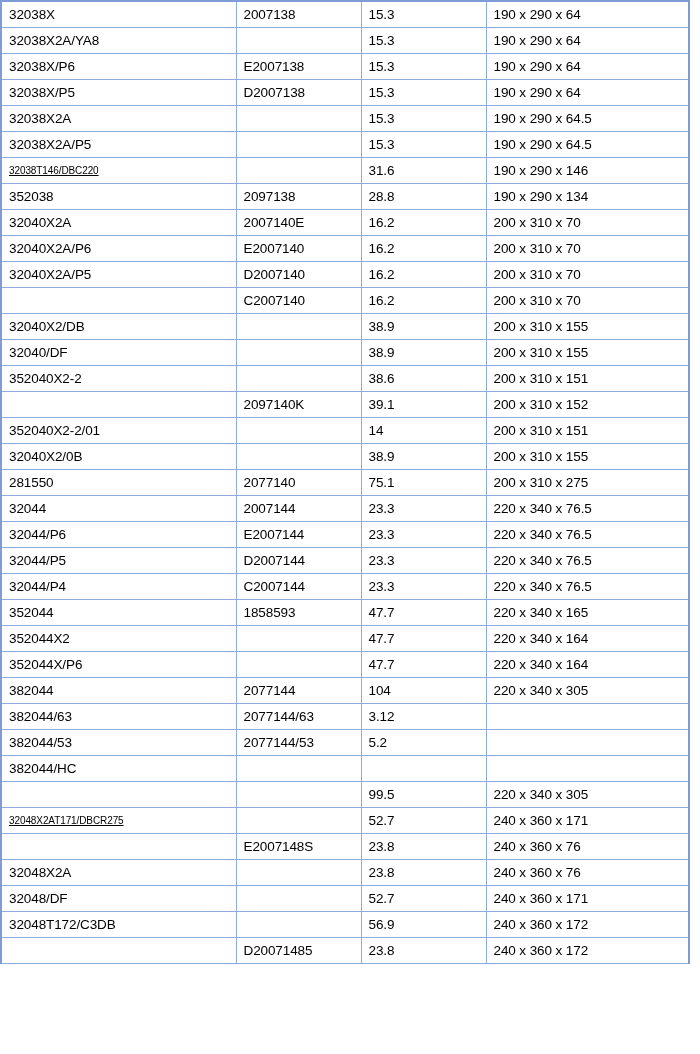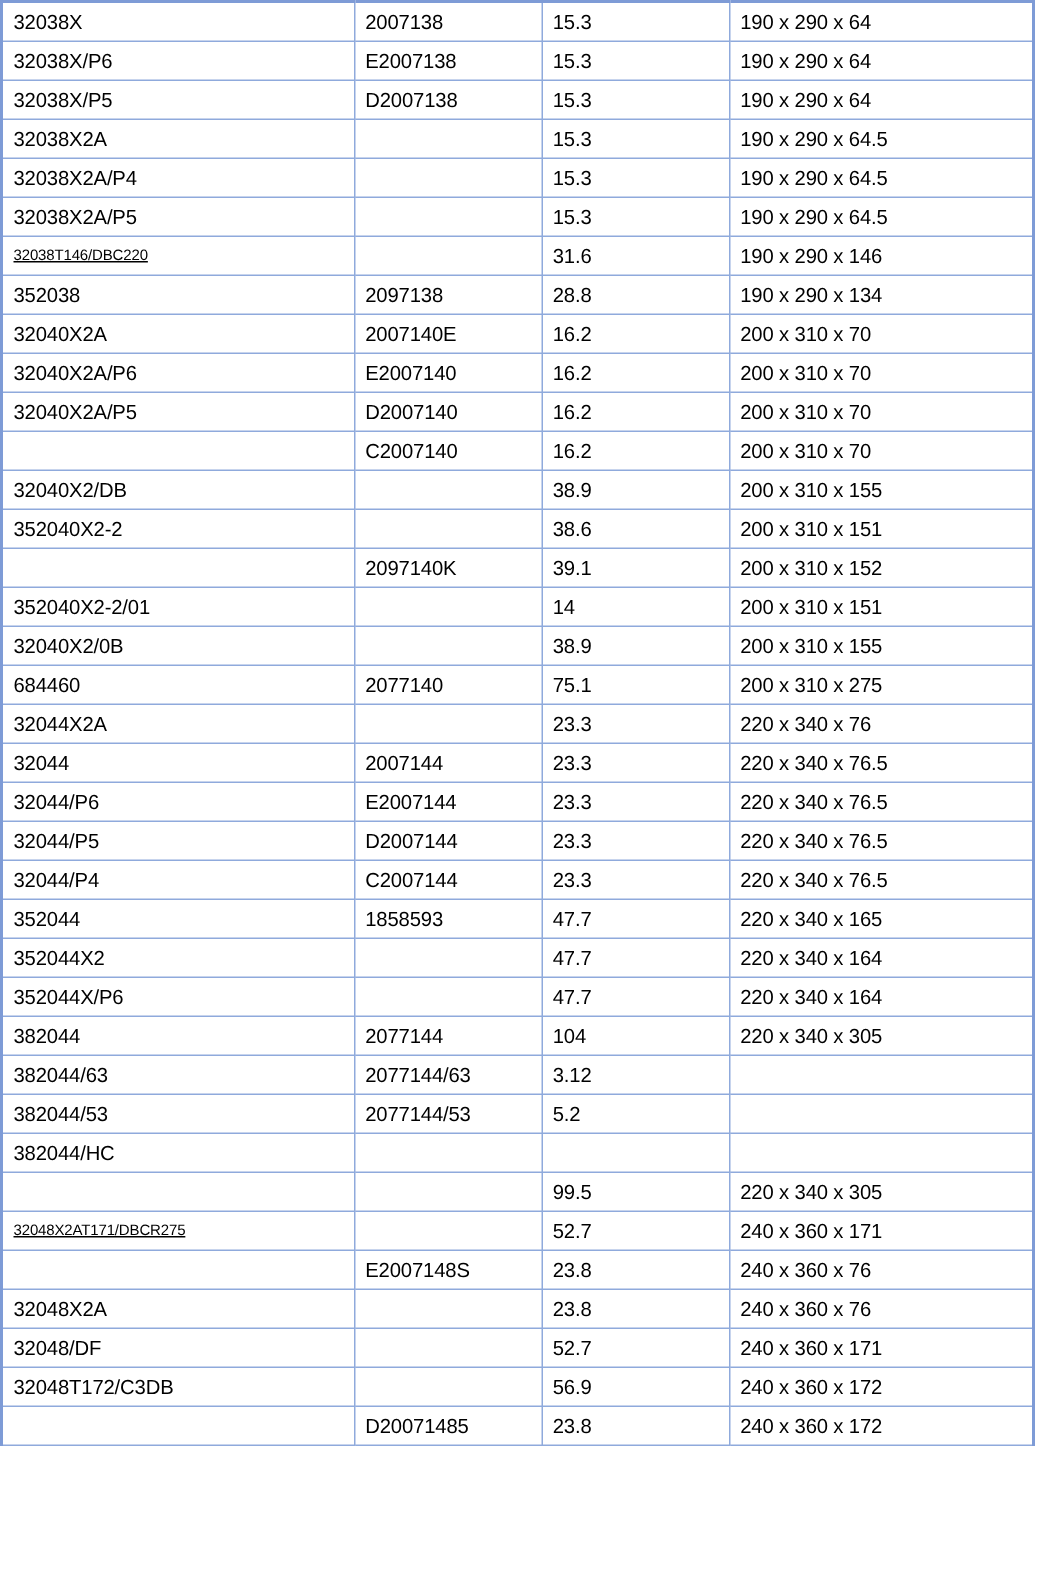--- a/index.html
+++ b/index.html
@@ -72,39 +72,39 @@
         <col class="c3">
     </colgroup>
     <tbody>
         <tr>
           <td class="col-designation">32038X</td>
           <td class="col-alt">2007138</td>
           <td class="col-weight">15.3</td>
           <td class="col-dim last-col">190 x 290 x 64</td>
         </tr>
         <tr>
+          <td class="col-designation">32038X2A/YA8</td>
+          <td class="col-alt"></td>
+          <td class="col-weight">15.3</td>
+          <td class="col-dim last-col">190 x 290 x 64</td>
+        </tr>
+        <tr>
           <td class="col-designation">32038X/P6</td>
           <td class="col-alt">E2007138</td>
           <td class="col-weight">15.3</td>
           <td class="col-dim last-col">190 x 290 x 64</td>
         </tr>
         <tr>
           <td class="col-designation">32038X/P5</td>
           <td class="col-alt">D2007138</td>
           <td class="col-weight">15.3</td>
           <td class="col-dim last-col">190 x 290 x 64</td>
         </tr>
         <tr>
           <td class="col-designation">32038X2A</td>
-          <td class="col-alt"></td>
-          <td class="col-weight">15.3</td>
-          <td class="col-dim last-col">190 x 290 x 64.5</td>
-        </tr>
-        <tr>
-          <td class="col-designation">32038X2A/P4</td>
           <td class="col-alt"></td>
           <td class="col-weight">15.3</td>
           <td class="col-dim last-col">190 x 290 x 64.5</td>
         </tr>
         <tr>
           <td class="col-designation">32038X2A/P5</td>
           <td class="col-alt"></td>
           <td class="col-weight">15.3</td>
           <td class="col-dim last-col">190 x 290 x 64.5</td>
         </tr>
@@ -144,20 +144,26 @@
           <td class="col-weight">16.2</td>
           <td class="col-dim last-col">200 x 310 x 70</td>
         </tr>
         <tr>
           <td class="col-designation">32040X2/DB</td>
           <td class="col-alt"></td>
           <td class="col-weight">38.9</td>
           <td class="col-dim last-col">200 x 310 x 155</td>
         </tr>
         <tr>
+          <td class="col-designation">32040/DF</td>
+          <td class="col-alt"></td>
+          <td class="col-weight">38.9</td>
+          <td class="col-dim last-col">200 x 310 x 155</td>
+        </tr>
+        <tr>
           <td class="col-designation">352040X2-2</td>
           <td class="col-alt"></td>
           <td class="col-weight">38.6</td>
           <td class="col-dim last-col">200 x 310 x 151</td>
         </tr>
         <tr>
           <td class="col-designation"></td>
           <td class="col-alt">2097140K</td>
           <td class="col-weight">39.1</td>
           <td class="col-dim last-col">200 x 310 x 152</td>
@@ -168,30 +174,24 @@
           <td class="col-weight">14</td>
           <td class="col-dim last-col">200 x 310 x 151</td>
         </tr>
         <tr>
           <td class="col-designation">32040X2/0B</td>
           <td class="col-alt"></td>
           <td class="col-weight">38.9</td>
           <td class="col-dim last-col">200 x 310 x 155</td>
         </tr>
         <tr>
-          <td class="col-designation">684460</td>
+          <td class="col-designation">281550</td>
           <td class="col-alt">2077140</td>
           <td class="col-weight">75.1</td>
           <td class="col-dim last-col">200 x 310 x 275</td>
-        </tr>
-        <tr>
-          <td class="col-designation">32044X2A</td>
-          <td class="col-alt"></td>
-          <td class="col-weight">23.3</td>
-          <td class="col-dim last-col">220 x 340 x 76</td>
         </tr>
         <tr>
           <td class="col-designation">32044</td>
           <td class="col-alt">2007144</td>
           <td class="col-weight">23.3</td>
           <td class="col-dim last-col">220 x 340 x 76.5</td>
         </tr>
         <tr>
           <td class="col-designation">32044/P6</td>
           <td class="col-alt">E2007144</td>

